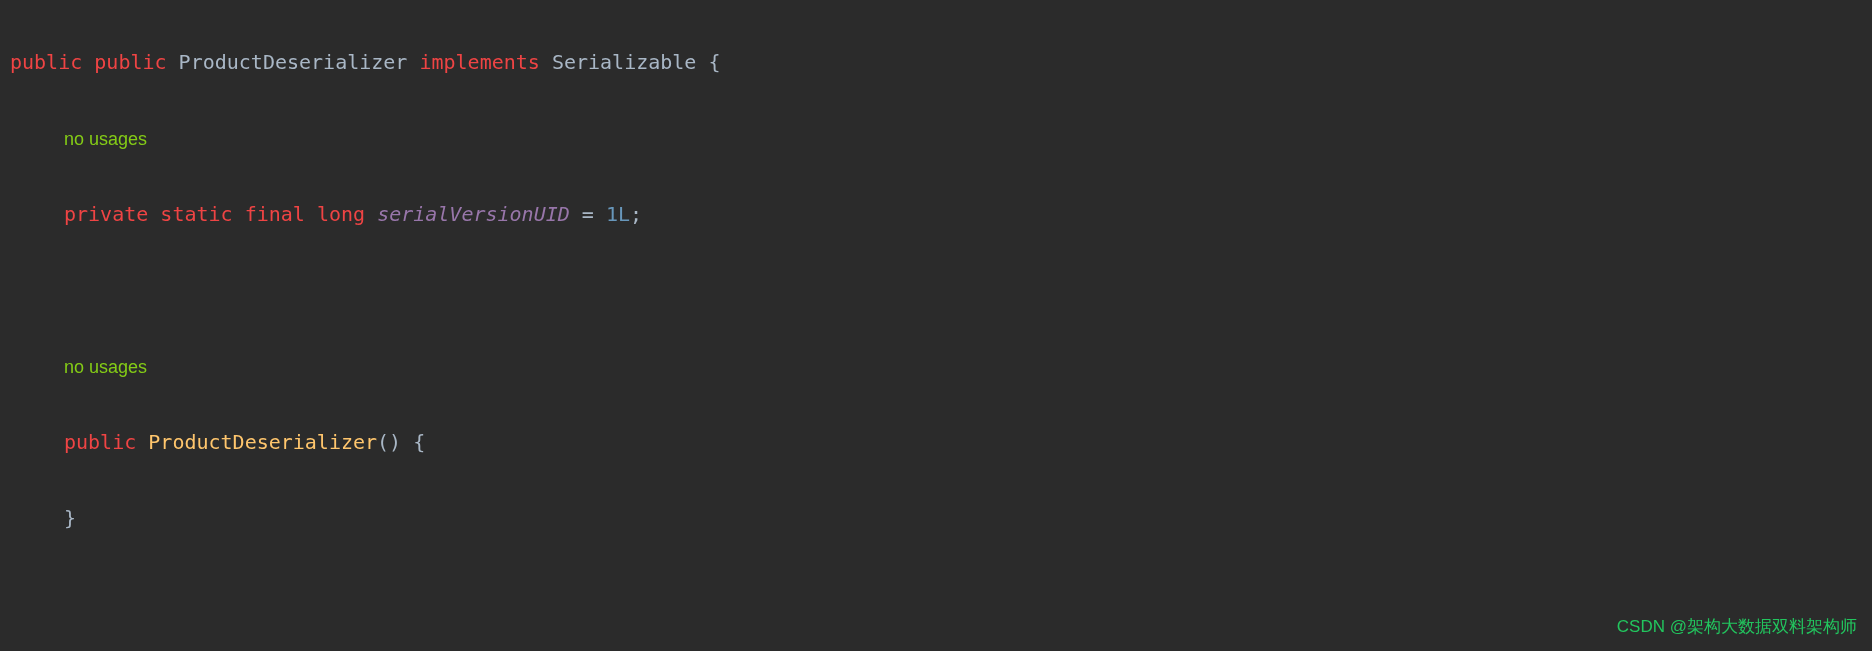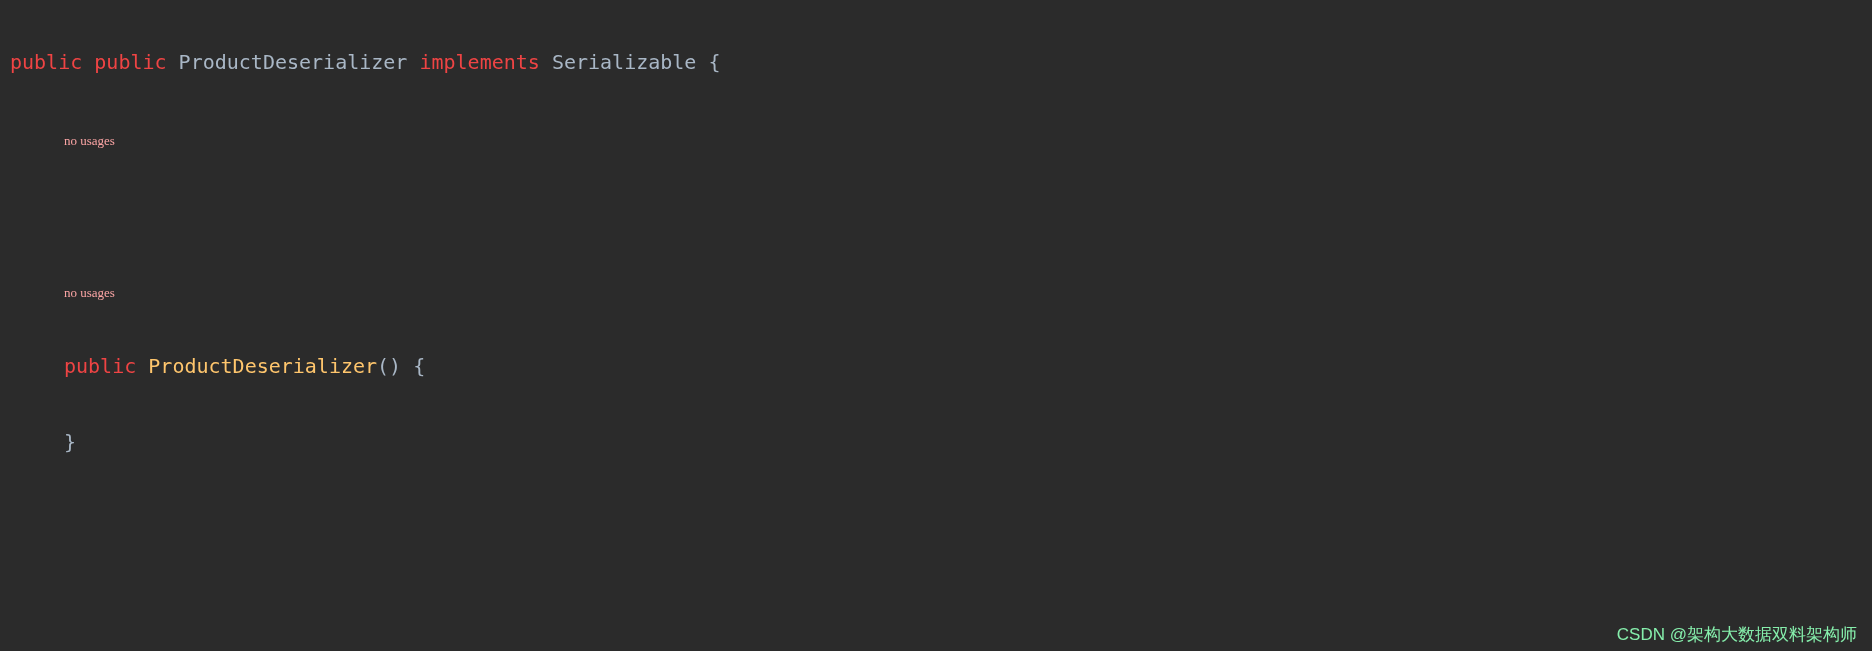--- a/index.html
+++ b/index.html
@@ -35,46 +35,47 @@
     .type-name {
       color: #a9b7c6;
     }
     .punct {
       color: #a9b7c6;
     }
     .number {
       color: #6897bb;
     }
     .hint {
-      color: #fca5a5;
-      font-size: 13px;
-      font-family: Liberation Serif, serif;
+      color: #84cc16;
+      font-size: 18px;
+      font-family: Liberation Sans, sans-serif;
       font-style: normal;
     }
     .watermark {
       position: absolute;
-      bottom: 0;
+      bottom: 8px;
       right: 15px;
-      color: #86efac;
+      color: #22c55e;
       font-size: 17px;
       font-family: -apple-system, BlinkMacSystemFont, 'Segoe UI', sans-serif;
     }
     .line {
       display: block;
     }
     .indent1 {
       padding-left: 54px;
     }
   </style>
 </head>
 <body>
 
 <div class="code-area">
 <span class="line"><span class="kw-orange">public</span> <span class="kw-orange">public</span> <span class="type-name">ProductDeserializer</span> <span class="kw-orange">implements</span> <span class="type-name">Serializable</span> <span class="punct">{</span></span>
 <span class="line indent1"><span class="hint">no usages</span></span>
+<span class="line indent1"><span class="kw-orange">private</span> <span class="kw-orange">static</span> <span class="kw-orange">final</span> <span class="kw-orange">long</span> <span class="kw-purple">serialVersionUID</span> <span class="punct">=</span> <span class="number">1L</span><span class="punct">;</span></span>
 <span class="line"> </span>
 <span class="line indent1"><span class="hint">no usages</span></span>
 <span class="line indent1"><span class="kw-orange">public</span> <span class="method-name">ProductDeserializer</span><span class="punct">()</span> <span class="punct">{</span></span>
 <span class="line indent1"><span class="punct">}</span></span>
 <span class="line"> </span>
 
 
 
 
 </div>

